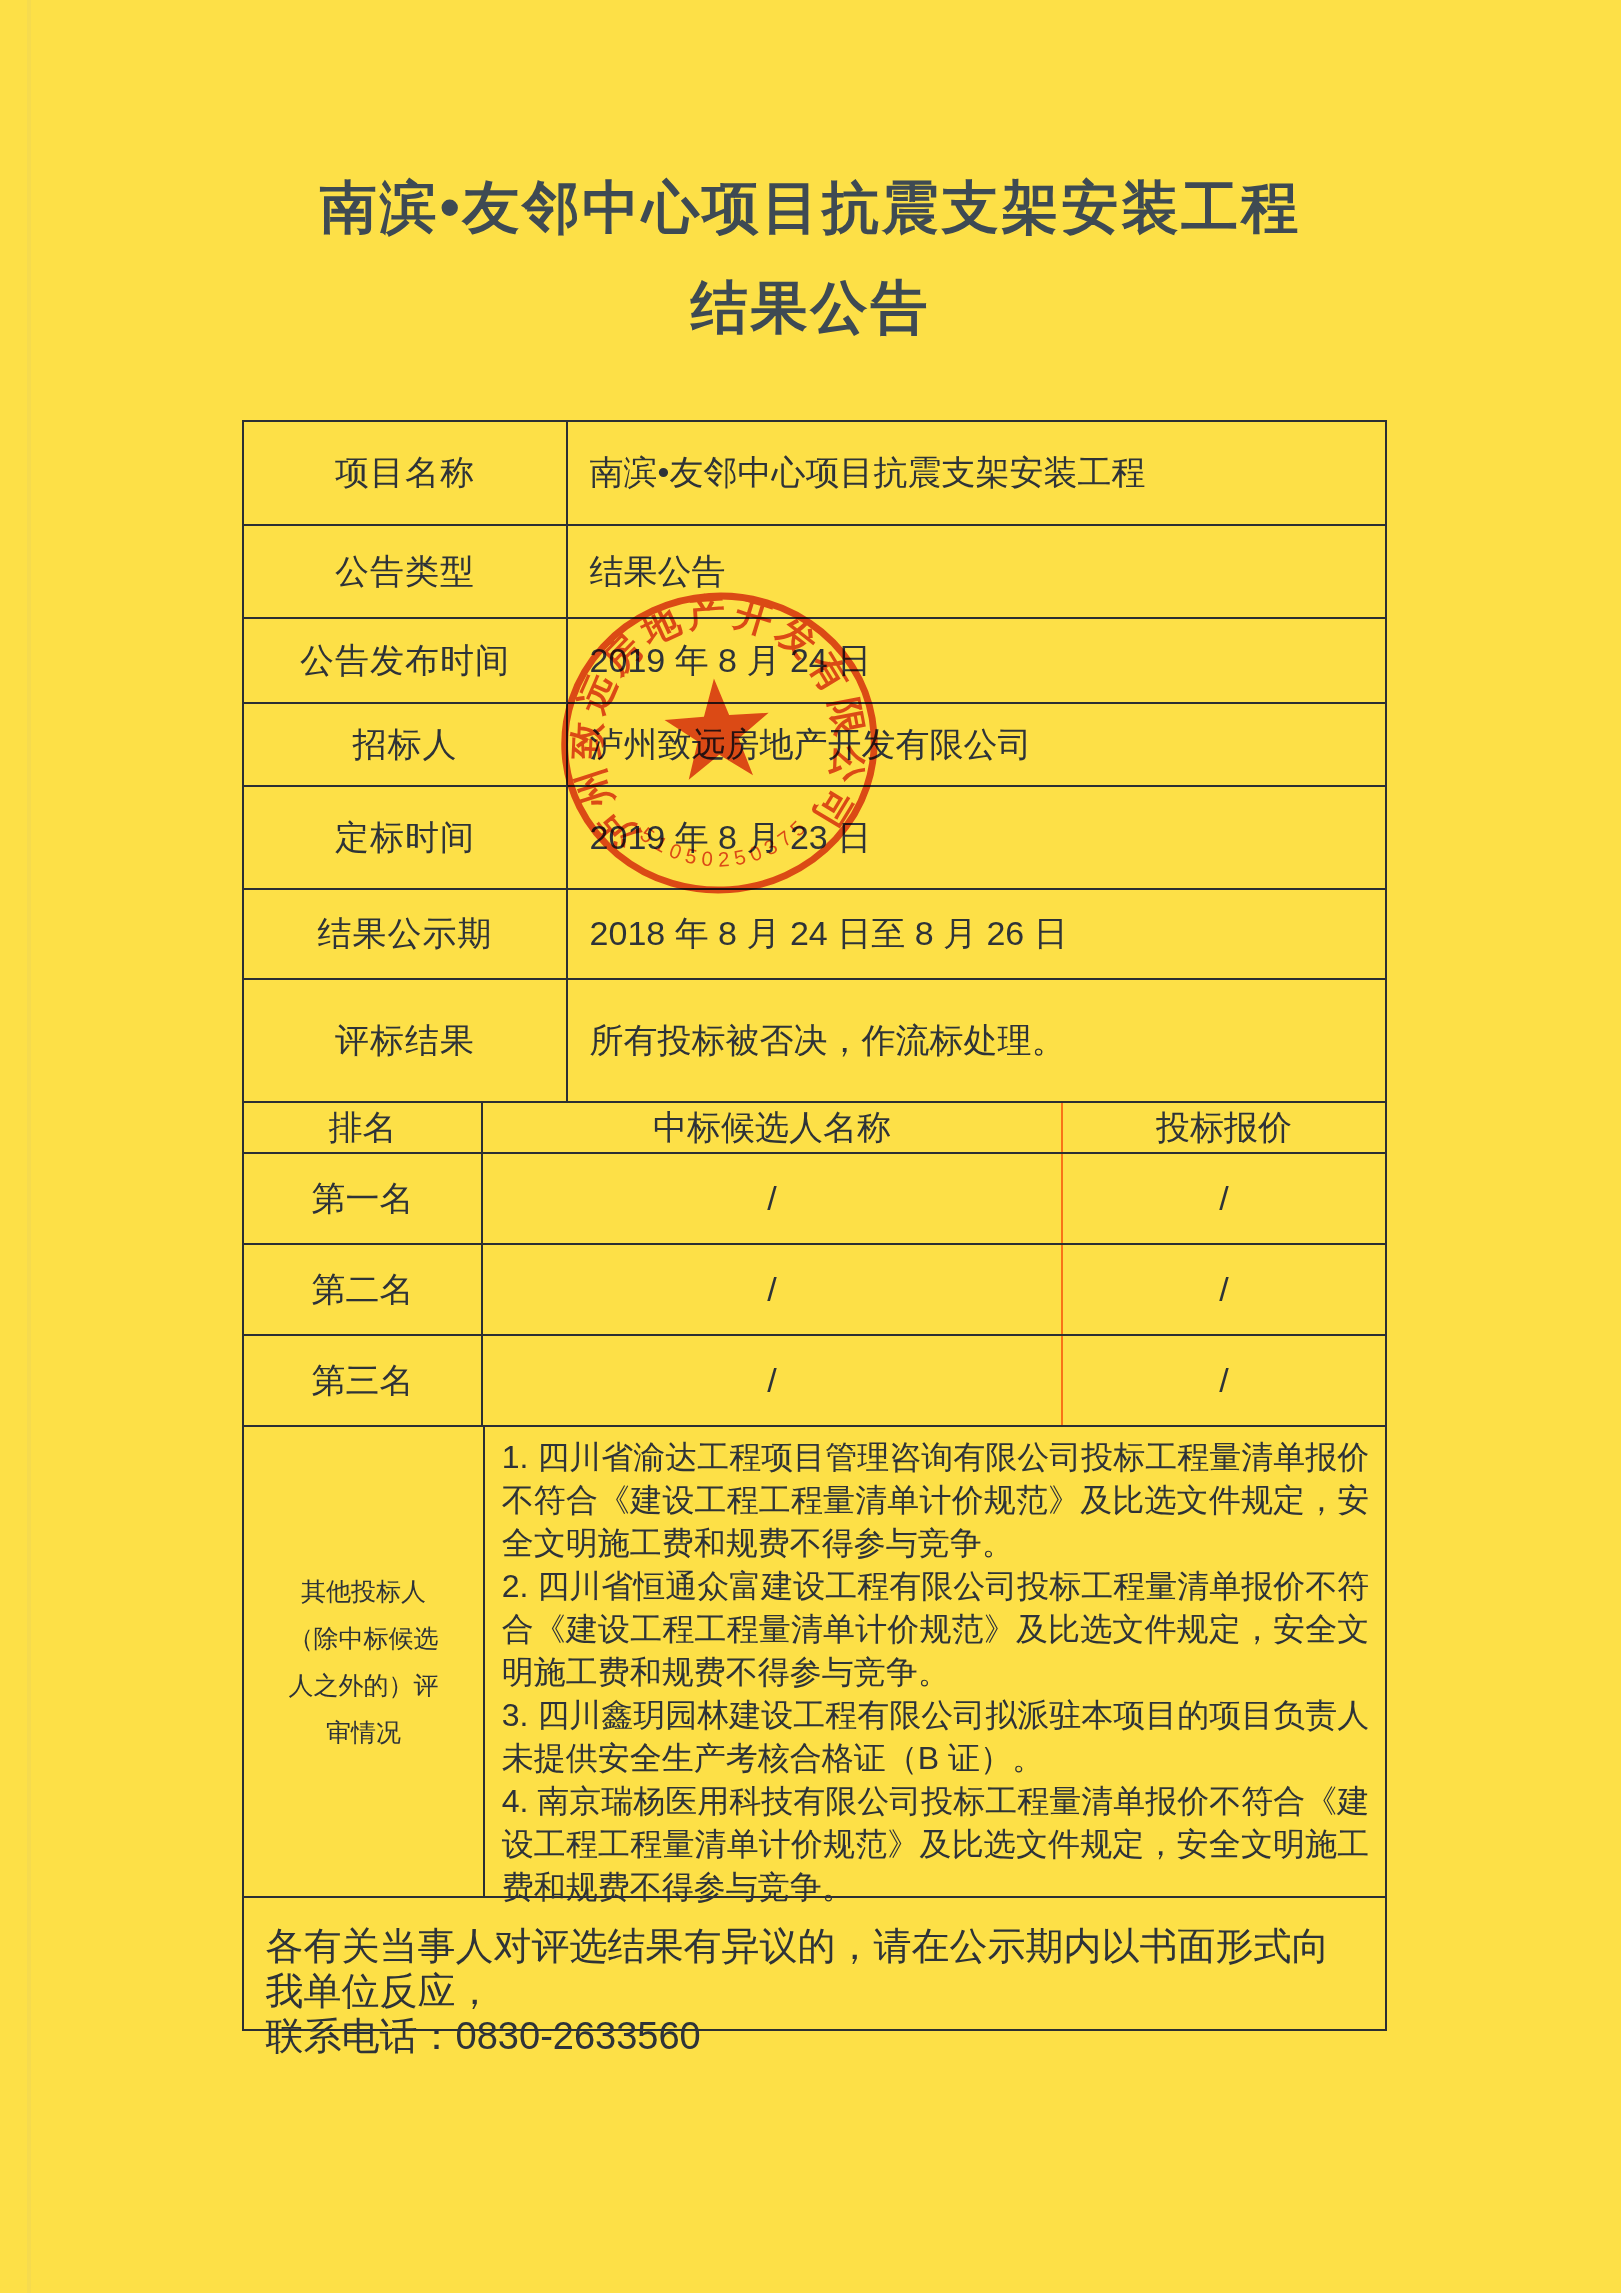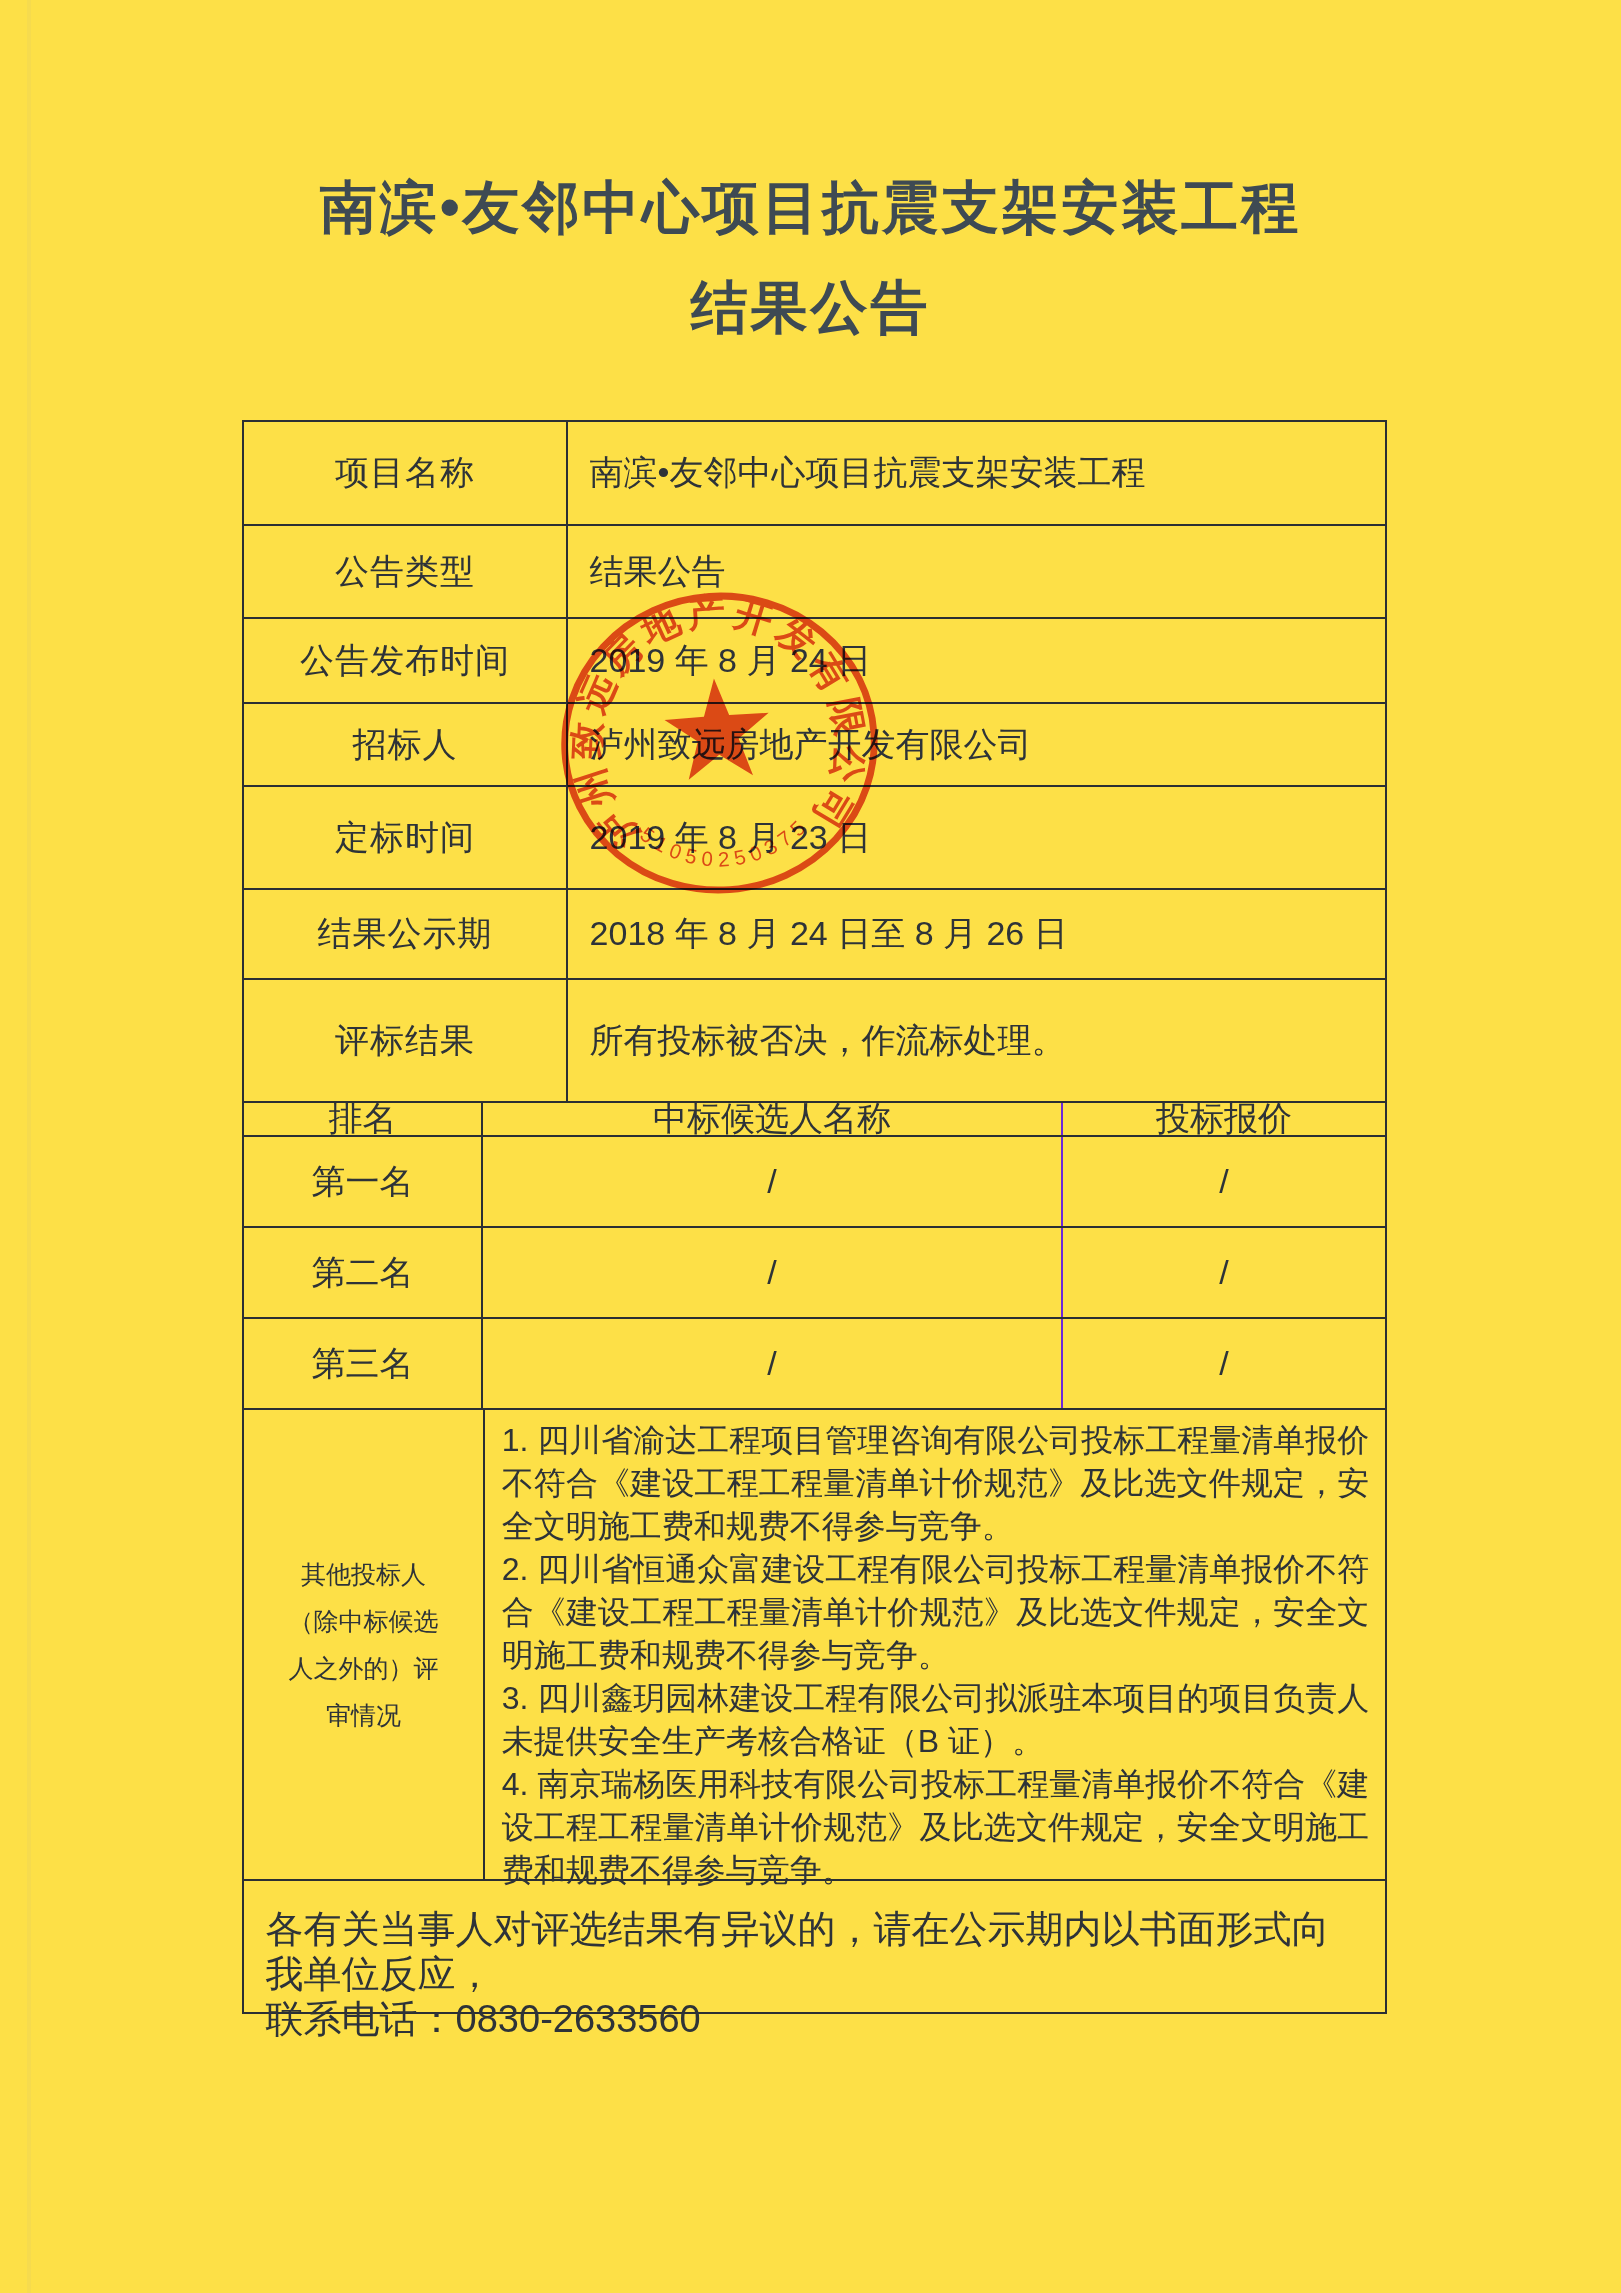--- a/index.html
+++ b/index.html
@@ -29,23 +29,23 @@
   .row.last{border-bottom:none;}
   .cell{box-sizing:border-box;display:flex;align-items:center;}
   .lbl{
     width:324px;border-right:2px solid #2b2f33;
     justify-content:center;text-align:center;
     font-size:34px;letter-spacing:1px;
   }
   .val{flex:1;padding-left:21.6px;font-size:34px;}
   .h1{height:104px}.h2{height:93px}.h3{height:85px}.h4{height:83px}
   .h5{height:103px}.h6{height:90px}.h7{height:123px}
-  .hdr{height:34px}.rrow{height:91px}
+  .hdr{height:51px}.rrow{height:91px}
   .rk-rank{width:239px;border-right:2px solid #2b2f33;justify-content:center;font-size:34px;}
-  .rk-name{width:580px;border-right:2px solid #6d28d9;justify-content:center;font-size:34px;}
+  .rk-name{width:580px;border-right:2px solid #f97316;justify-content:center;font-size:34px;}
   .rk-price{flex:1;justify-content:center;font-size:34px;}
   .review{height:471px;}
   .rev-lbl{
     width:239px;border-right:2px solid #2b2f33;
     display:flex;flex-direction:column;align-items:center;justify-content:center;
     font-size:25px;line-height:47px;text-align:center;
   }
   .rev-body{
     flex:1;padding:8.8px 15.7px 0 16.7px;
     font-size:32px;line-height:43px;text-align:justify;text-justify:inter-ideograph;

